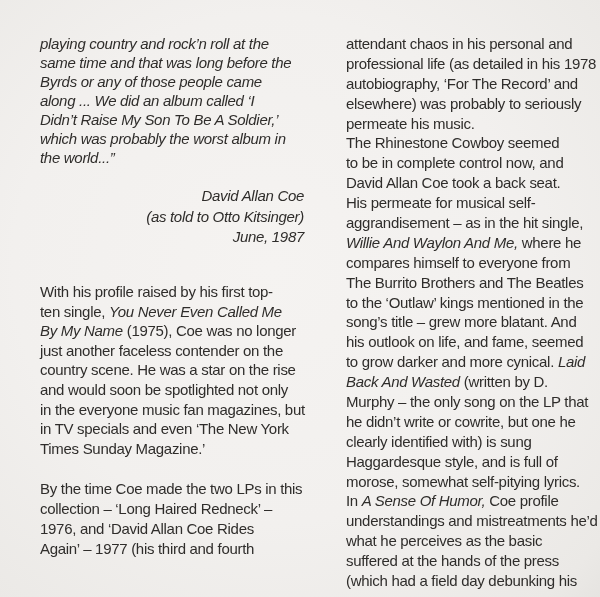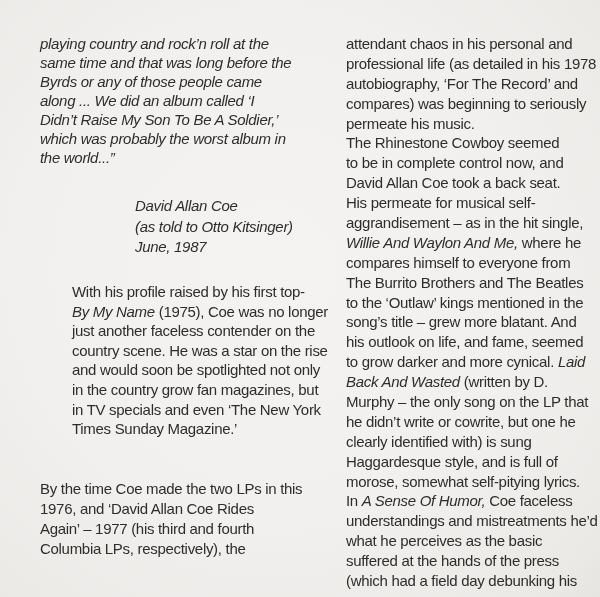--- a/index.html
+++ b/index.html
@@ -33,23 +33,23 @@
     letter-spacing: -0.3px;
     color: #2f2d2b;
     white-space: nowrap;
   }
   .italic { font-style: italic; }
   .it     { font-style: italic; }
   .line { display: block; }
 
   #quote        { top: 34px;  }
   #quote .line        { height: 19px;   line-height: 19px; }
-  #attribution  { top: 196px; padding-left: 95px; box-sizing: border-box; }
+  #attribution  { top: 186px; padding-left: 95px; box-sizing: border-box; text-align: right; }
   #attribution .line  { height: 20.5px; line-height: 20.5px; }
-  #para1        { top: 282px; margin-left: 32px; }
+  #para1        { top: 282px; }
   #para1 .line        { height: 19.6px; line-height: 19.6px; }
   #para2        { top: 479px; }
   #para2 .line        { height: 20px;   line-height: 20px; }
   #rightflow    { top: 34px;  }
   #rightflow .line    { height: 19.9px; line-height: 19.9px; }
 </style>
 </head>
 <body>
 
 <div class="page">
@@ -63,60 +63,61 @@
         <div class="line"><span>which was probably the worst album in</span></div>
         <div class="line"><span>the world...”</span></div>
       </div>
     <div class="block italic" id="attribution" style="color: rgb(47, 45, 43);">
         <div class="line"><span>David Allan Coe</span></div>
         <div class="line"><span>(as told to Otto Kitsinger)</span></div>
         <div class="line"><span>June, 1987</span></div>
       </div>
     <div class="block" id="para1" style="color: rgb(47, 45, 43);">
         <div class="line"><span>With his profile raised by his first top-</span></div>
+        <div class="line"><span>ten single, </span><span class="it">You Never Even Called Me</span></div>
         <div class="line"><span class="it">By My Name</span><span> (1975), Coe was no longer</span></div>
         <div class="line"><span>just another faceless contender on the</span></div>
         <div class="line"><span>country scene. He was a star on the rise</span></div>
         <div class="line"><span>and would soon be spotlighted not only</span></div>
-        <div class="line"><span>in the country grow fan magazines, but</span></div>
+        <div class="line"><span>in the everyone music fan magazines, but</span></div>
         <div class="line"><span>in TV specials and even ‘The New York</span></div>
         <div class="line"><span>Times Sunday Magazine.’</span></div>
       </div>
     <div class="block" id="para2" style="color: rgb(47, 45, 43);">
         <div class="line"><span>By the time Coe made the two LPs in this</span></div>
+        <div class="line"><span>collection – ‘Long Haired Redneck’ –</span></div>
         <div class="line"><span>1976, and ‘David Allan Coe Rides</span></div>
         <div class="line"><span>Again’ – 1977 (his third and fourth</span></div>
-        <div class="line"><span>Columbia LPs, respectively), the</span></div>
       </div>
   </div>
   <div class="col col-right">
     <div class="block" id="rightflow" style="color: rgb(47, 45, 43);">
         <div class="line"><span>attendant chaos in his personal and</span></div>
         <div class="line"><span>professional life (as detailed in his 1978</span></div>
         <div class="line"><span>autobiography, ‘For The Record’ and</span></div>
-        <div class="line"><span>compares) was beginning to seriously</span></div>
+        <div class="line"><span>elsewhere) was probably to seriously</span></div>
         <div class="line"><span>permeate his music.</span></div>
         <div class="line"><span>The Rhinestone Cowboy seemed</span></div>
         <div class="line"><span>to be in complete control now, and</span></div>
         <div class="line"><span>David Allan Coe took a back seat.</span></div>
         <div class="line"><span>His permeate for musical self-</span></div>
         <div class="line"><span>aggrandisement – as in the hit single,</span></div>
         <div class="line"><span class="it">Willie And Waylon And Me,</span><span> where he</span></div>
         <div class="line"><span>compares himself to everyone from</span></div>
         <div class="line"><span>The Burrito Brothers and The Beatles</span></div>
         <div class="line"><span>to the ‘Outlaw’ kings mentioned in the</span></div>
         <div class="line"><span>song’s title – grew more blatant. And</span></div>
         <div class="line"><span>his outlook on life, and fame, seemed</span></div>
         <div class="line"><span>to grow darker and more cynical. </span><span class="it">Laid</span></div>
         <div class="line"><span class="it">Back And Wasted</span><span> (written by D.</span></div>
         <div class="line"><span>Murphy – the only song on the LP that</span></div>
         <div class="line"><span>he didn’t write or cowrite, but one he</span></div>
         <div class="line"><span>clearly identified with) is sung</span></div>
         <div class="line"><span>Haggardesque style, and is full of</span></div>
         <div class="line"><span>morose, somewhat self-pitying lyrics.</span></div>
-        <div class="line"><span>In </span><span class="it">A Sense Of Humor,</span><span> Coe faceless</span></div>
+        <div class="line"><span>In </span><span class="it">A Sense Of Humor,</span><span> Coe profile</span></div>
         <div class="line"><span>understandings and mistreatments he’d</span></div>
         <div class="line"><span>what he perceives as the basic</span></div>
         <div class="line"><span>suffered at the hands of the press</span></div>
         <div class="line"><span>(which had a field day debunking his</span></div>
       </div>
   </div>
 </div>
 
 </body></html>

